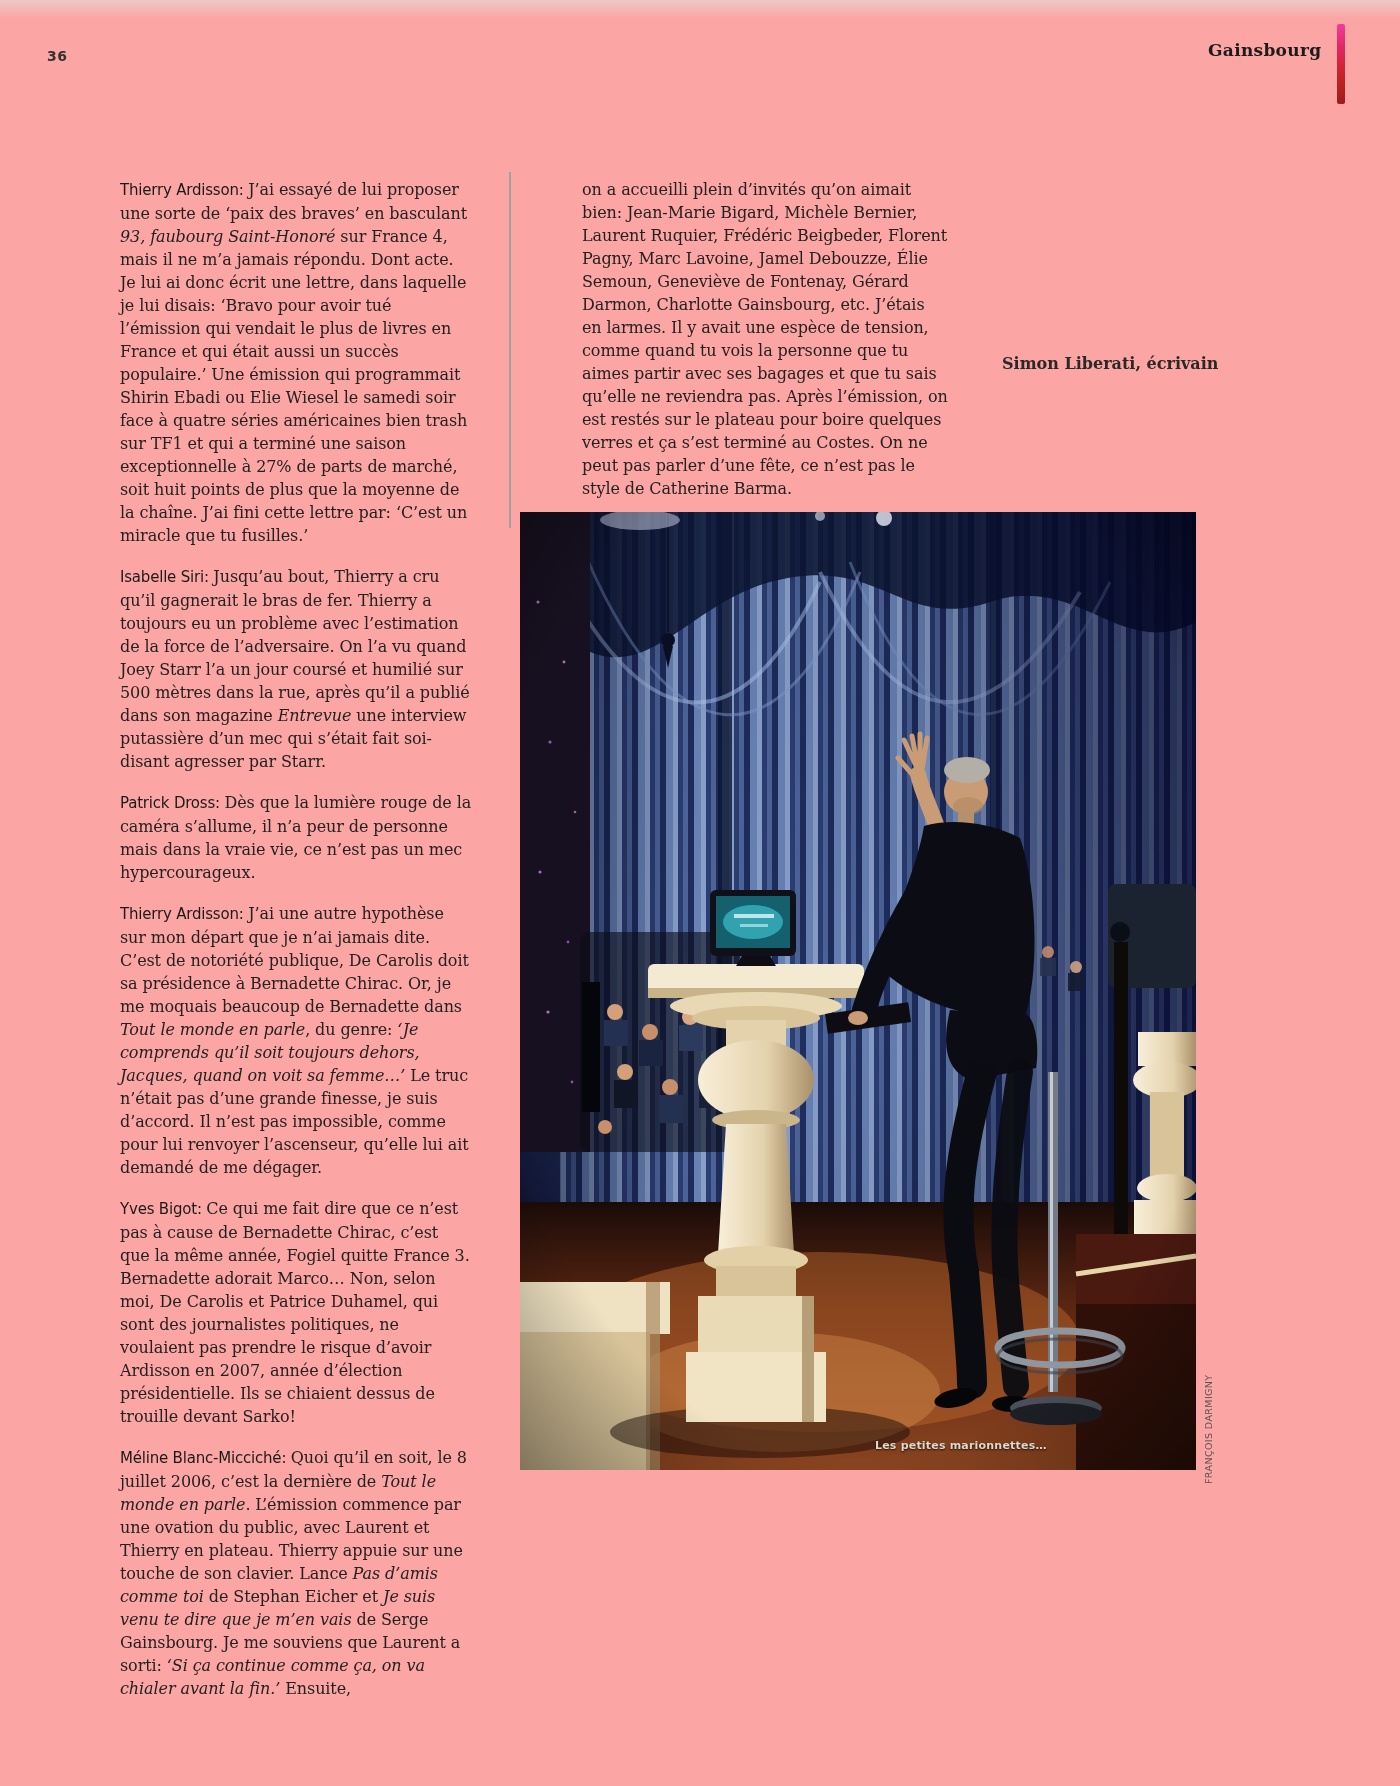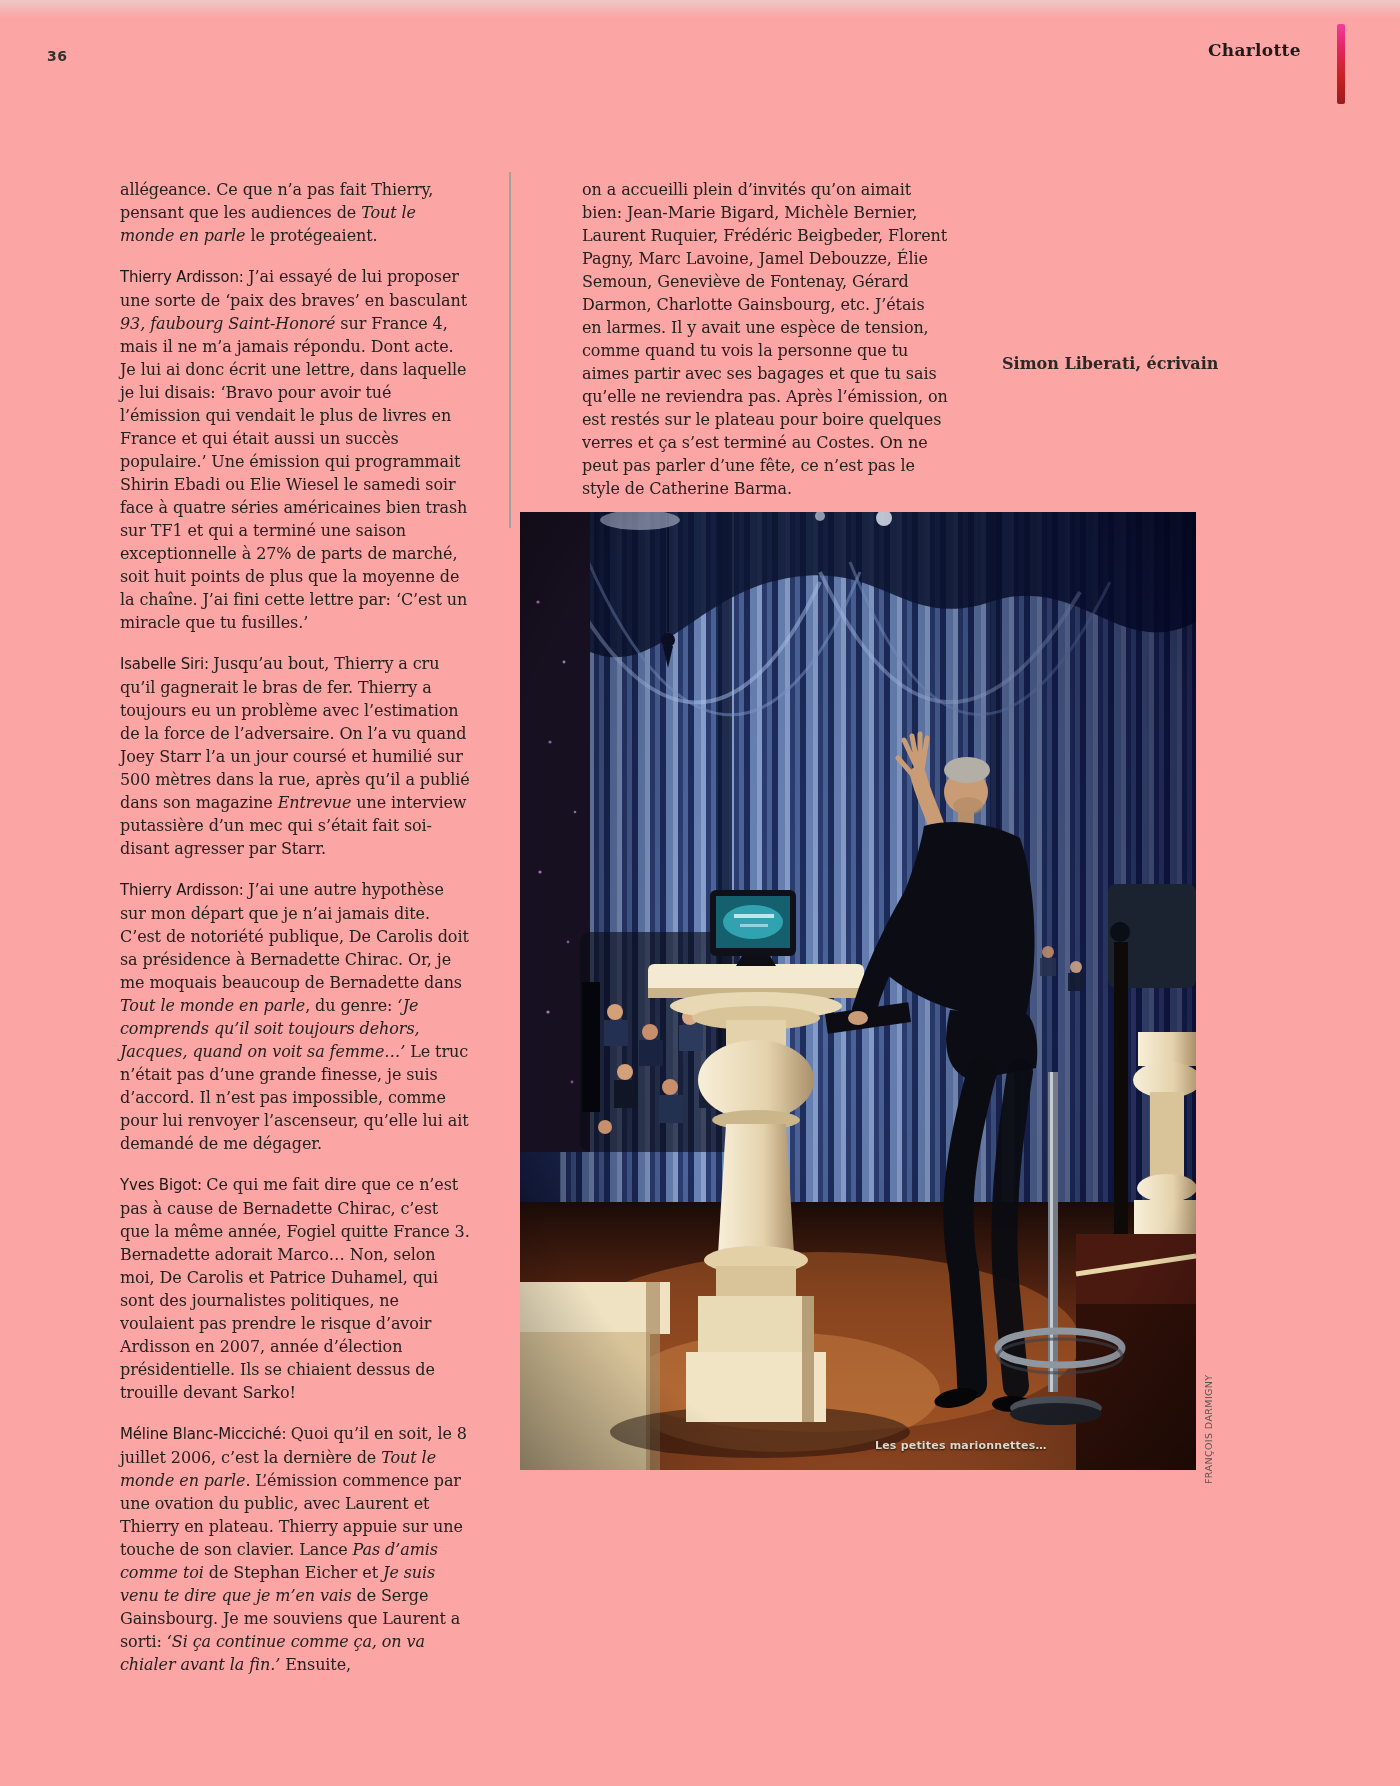--- a/index.html
+++ b/index.html
@@ -37,27 +37,27 @@
   .photo-credit{position:absolute;left:1203px;top:1366px;height:118px;
         font-family:"DejaVu Sans","Liberation Sans",sans-serif;font-size:9.5px;color:#56544f;
         letter-spacing:.4px;writing-mode:vertical-rl;transform:rotate(180deg);white-space:nowrap;}
 </style>
 </head>
 <body>
 
 <div class="page">
   <div class="scan-top"></div>
   <div class="page-number">36</div>
-  <div class="section-label">Charlotte</div>
+  <div class="section-label">Gainsbourg</div>
   <div class="edge-strip"></div>
 
   <div class="col col-left">
-    <p><span class="run-n">allégeance. Ce que n’a pas fait Thierry, pensant que les audiences de </span><span class="run-i">Tout le monde en parle</span><span class="run-n"> le protégeaient.</span></p>
     <p><span class="run-sp">Thierry Ardisson: </span><span class="run-n">J’ai essayé de lui proposer une sorte de ‘paix des braves’ en basculant </span><span class="run-i">93, faubourg Saint-Honoré</span><span class="run-n"> sur France 4, mais il ne m’a jamais répondu. Dont acte. Je lui ai donc écrit une lettre, dans laquelle je lui disais: ‘Bravo pour avoir tué l’émission qui vendait le plus de livres en France et qui était aussi un succès populaire.’ Une émission qui programmait Shirin Ebadi ou Elie Wiesel le samedi soir face à quatre séries américaines bien trash sur TF1 et qui a terminé une saison exceptionnelle à 27% de parts de marché, soit huit points de plus que la moyenne de la chaîne. J’ai fini cette lettre par: ‘C’est un miracle que tu fusilles.’</span></p>
     <p><span class="run-sp">Isabelle Siri: </span><span class="run-n">Jusqu’au bout, Thierry a cru qu’il gagnerait le bras de fer. Thierry a toujours eu un problème avec l’estimation de la force de l’adversaire. On l’a vu quand Joey Starr l’a un jour coursé et humilié sur 500 mètres dans la rue, après qu’il a publié dans son magazine </span><span class="run-i">Entrevue</span><span class="run-n"> une interview putassière d’un mec qui s’était fait soi-disant agresser par Starr.</span></p>
+    <p><span class="run-sp">Patrick Dross: </span><span class="run-n">Dès que la lumière rouge de la caméra s’allume, il n’a peur de personne mais dans la vraie vie, ce n’est pas un mec hypercourageux.</span></p>
     <p><span class="run-sp">Thierry Ardisson: </span><span class="run-n">J’ai une autre hypothèse sur mon départ que je n’ai jamais dite. C’est de notoriété publique, De Carolis doit sa présidence à Bernadette Chirac. Or, je me moquais beaucoup de Bernadette dans </span><span class="run-i">Tout le monde en parle</span><span class="run-n">, du genre: </span><span class="run-i">‘Je comprends qu’il soit toujours dehors, Jacques, quand on voit sa femme…’</span><span class="run-n"> Le truc n’était pas d’une grande finesse, je suis d’accord. Il n’est pas impossible, comme pour lui renvoyer l’ascenseur, qu’elle lui ait demandé de me dégager.</span></p>
     <p><span class="run-sp">Yves Bigot: </span><span class="run-n">Ce qui me fait dire que ce n’est pas à cause de Bernadette Chirac, c’est que la même année, Fogiel quitte France 3. Bernadette adorait Marco… Non, selon moi, De Carolis et Patrice Duhamel, qui sont des journalistes politiques, ne voulaient pas prendre le risque d’avoir Ardisson en 2007, année d’élection présidentielle. Ils se chiaient dessus de trouille devant Sarko!</span></p>
     <p><span class="run-sp">Méline Blanc-Micciché: </span><span class="run-n">Quoi qu’il en soit, le 8 juillet 2006, c’est la dernière de </span><span class="run-i">Tout le monde en parle</span><span class="run-n">. L’émission commence par une ovation du public, avec Laurent et Thierry en plateau. Thierry appuie sur une touche de son clavier. Lance </span><span class="run-i">Pas d’amis comme toi</span><span class="run-n"> de Stephan Eicher et </span><span class="run-i">Je suis venu te dire que je m’en vais</span><span class="run-n"> de Serge Gainsbourg. Je me souviens que Laurent a sorti: </span><span class="run-i">‘Si ça continue comme ça, on va chialer avant la fin.’</span><span class="run-n"> Ensuite,</span></p>
   </div>
 
   <div class="col-rule"></div>
 
   <div class="col col-mid">
     <p><span class="run-n">on a accueilli plein d’invités qu’on aimait bien: Jean-Marie Bigard, Michèle Bernier, Laurent Ruquier, Frédéric Beigbeder, Florent Pagny, Marc Lavoine, Jamel Debouzze, Élie Semoun, Geneviève de Fontenay, Gérard Darmon, Charlotte Gainsbourg, etc. J’étais en larmes. Il y avait une espèce de tension, comme quand tu vois la personne que tu aimes partir avec ses bagages et que tu sais qu’elle ne reviendra pas. Après l’émission, on est restés sur le plateau pour boire quelques verres et ça s’est terminé au Costes. On ne peut pas parler d’une fête, ce n’est pas le style de Catherine Barma.</span></p>
   </div>

